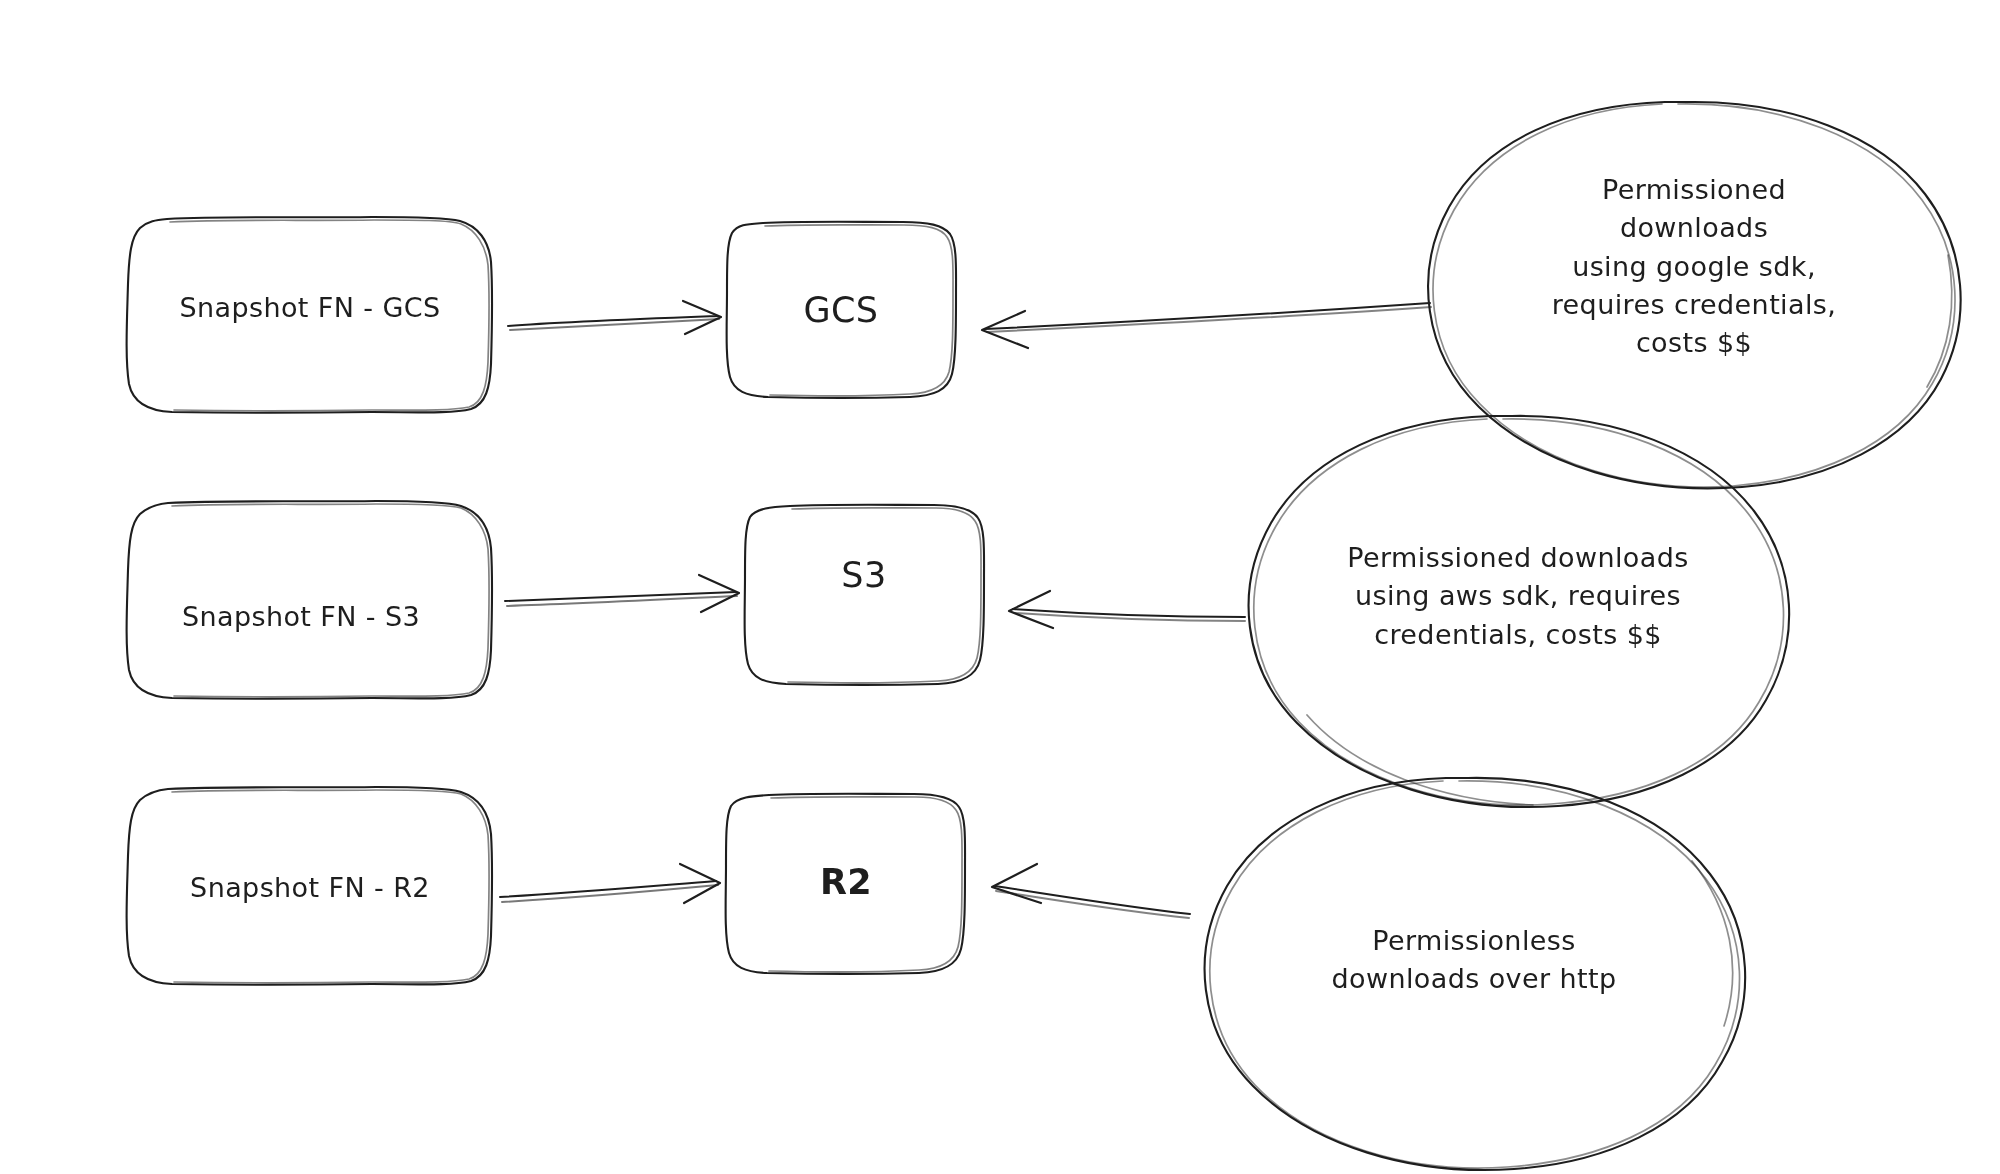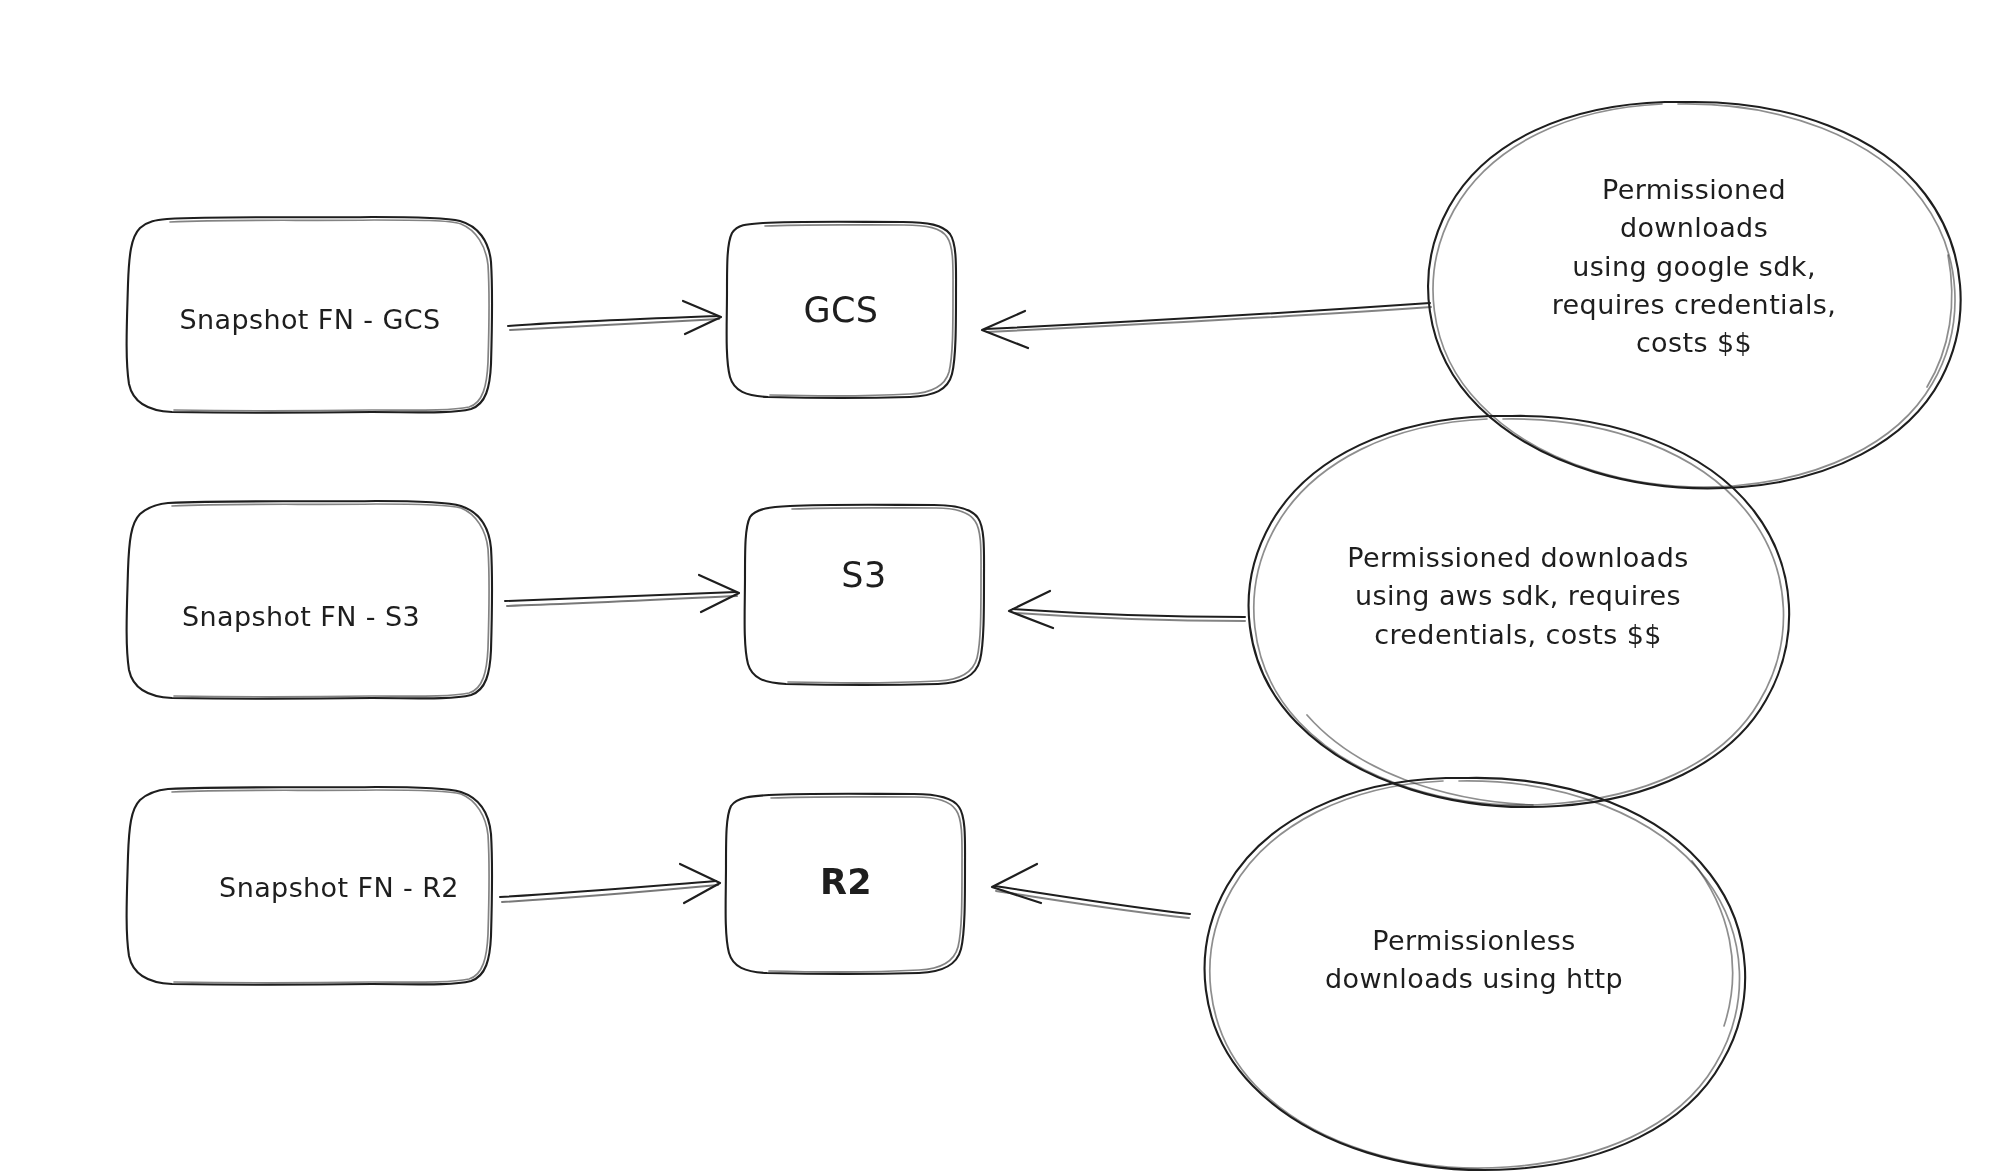--- a/index.html
+++ b/index.html
@@ -155,37 +155,37 @@
       <path class="arrow-head" d="M680,864 L720,883 L684,903"></path>
     </g>
     <g>
       <path class="arrow-path" d="M1190,914 C1120,906 1055,895 995,886"></path>
       <path class="arrow-path" d="M1189,918 C1120,911 1056,900 996,891" opacity="0.55"></path>
       <path class="arrow-head" d="M1037,864 L992,887 L1041,903"></path>
     </g>
 
   </svg>
 
-  <div class="label label-box-big" style="left:310px; top:320px;">Snapshot FN - GCS</div>
+  <div class="label label-box-big" style="left:310px; top:308px;">Snapshot FN - GCS</div>
 
   <div class="label label-box-small" style="left:841px; top:311px;">GCS</div>
 
   <div class="label label-ellipse" style="left:1694px; top:267px;">Permissioned downloads
 using google sdk,
 requires credentials,
 costs $$</div>
 
   <div class="label label-box-big" style="left:301px; top:601px;margin-top:16px;">Snapshot FN - S3</div>
 
   <div class="label label-box-small" style="left:864px; top:576px;">S3</div>
 
   <div class="label label-ellipse" style="left:1518px; top:596px;">Permissioned downloads
 using aws sdk, requires
 credentials, costs $$</div>
 
-  <div class="label label-box-big" style="left:310px; top:888px;margin-left:29px;">Snapshot FN - R2</div>
+  <div class="label label-box-big" style="left:310px; top:888px;">Snapshot FN - R2</div>
 
   <div class="label label-box-small" style="left:846px; top:883px;font-weight:bold;">R2</div>
 
   <div class="label label-ellipse" style="left:1474px; top:960px;">Permissionless
-downloads using http</div>
+downloads over http</div>
 
 </div>
 
 </body></html>

